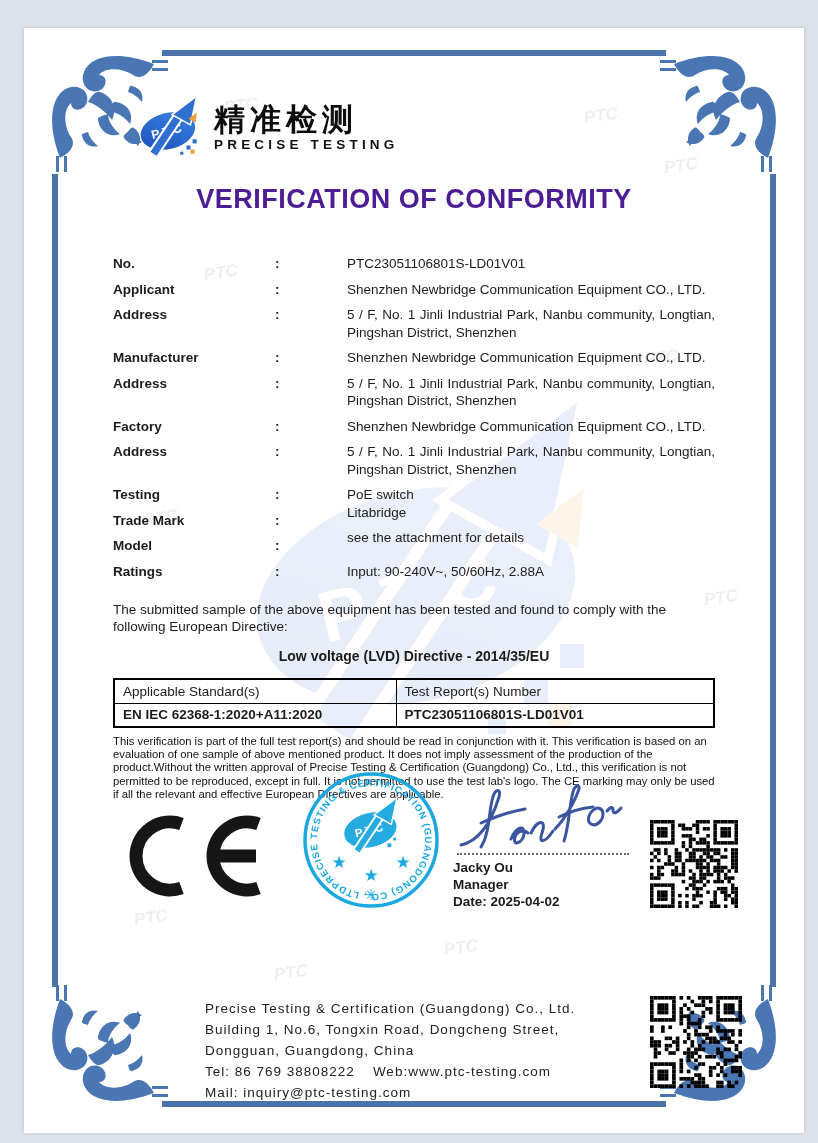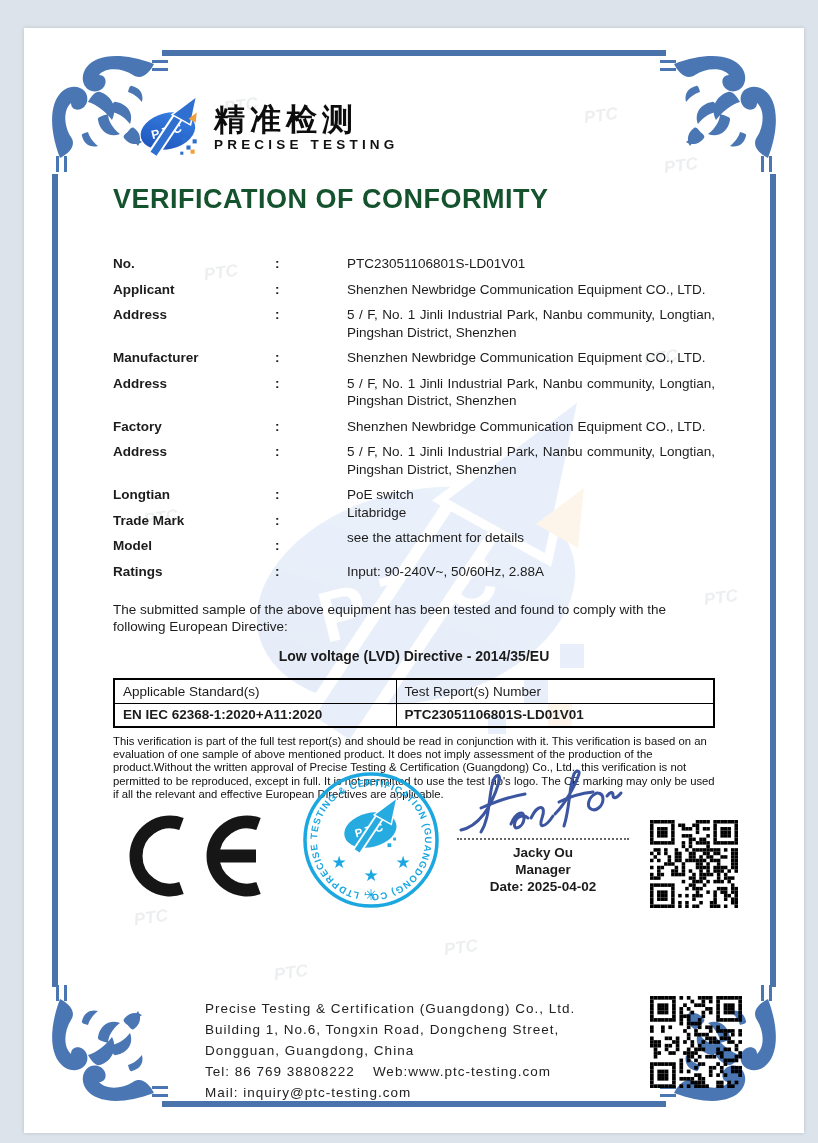--- a/index.html
+++ b/index.html
@@ -30,39 +30,39 @@
   
   .wm { position:absolute; font-size:17px; font-style:italic; font-weight:bold;
         color:#9aa4ac; opacity:.18; transform:rotate(-8deg); pointer-events:none; }
   .wm-logo { position:absolute; left:210px; top:340px; opacity:.10; pointer-events:none; }
   
   .brand { position:absolute; left:112px; top:64px; display:flex; align-items:center; }
   .brand .cn { font-size:31px; font-weight:bold; letter-spacing:5px; color:#0d0d0d; line-height:30px; }
   .brand .en { font-size:13.5px; font-weight:bold; letter-spacing:4.2px; color:#111; margin-top:2px; }
   
   .content { position:absolute; left:89px; width:602px; top:156px; }
-  .title { text-align:left; font-size:27px; font-weight:bold; letter-spacing:.5px; color:#14532d; }
+  .title { text-align:center; font-size:27px; font-weight:bold; letter-spacing:.5px; color:#4c1d95; }
   .fields { margin-top:40px; }
   .frow { display:grid; grid-template-columns:118px 28px 1fr; margin-bottom:8px;
           font-size:13.5px; line-height:17.5px;gap:44px; }
   .frow .lbl { font-weight:bold; }
   .frow .col { font-weight:bold; }
   .frow .val { text-align:justify; }
   .para { font-size:13.5px; line-height:17px; margin-top:21px; }
   .directive { text-align:center; font-size:14px; font-weight:bold; margin:13px 0 14px; }
   .stdtable { width:100%; border-collapse:collapse; margin-top:10px; border:2px solid #000; }
   .stdtable td { border:1.5px solid #000; font-size:13.5px; padding:3px 8px; height:24px; }
   .stdtable tr.vals td { font-weight:bold; }
   .stdtable td:first-child { width:47%; }
   .disclaimer { font-size:11.3px; line-height:13.2px; margin-top:7px; color:#111; }
   
   .sealrow { position:absolute; left:89px; top:740px; width:602px; height:180px; }
   .ce { position:absolute; left:8px; top:42px; }
   .stamp { position:absolute; left:182px; top:-4px; }
-  .sigblock { position:absolute; left:340px; top:0; width:180px; text-align:center; }
+  .sigblock { position:absolute; left:340px; top:15px; width:180px; }
   .sig-svg { display:block; margin:0 auto; }
   .sig-line { border-bottom:2px dotted #666; width:172px; margin:0 auto 4px; }
   .sig-name, .sig-title, .sig-date { font-size:13.5px; font-weight:bold; line-height:17px; }
   .qr1 { position:absolute; left:537px; top:52px; }
   
   .footer { position:absolute; left:181px; top:970px; width:430px; }
   .footer div { font-size:13.5px; line-height:21px; letter-spacing:1px; color:#222; }
   .footer .telweb span { margin-right:18px; }
   .qr2 { position:absolute; left:626px; top:968px; }
   .qr-wrap { position:relative; }
@@ -189,21 +189,21 @@
         <span class="lbl">Factory</span>
         <span class="col">:</span>
         <span class="val">Shenzhen Newbridge Communication Equipment CO., LTD.</span>
       </div>
       <div class="frow">
         <span class="lbl">Address</span>
         <span class="col">:</span>
         <span class="val">5 / F, No. 1 Jinli Industrial Park, Nanbu community, Longtian, Pingshan District, Shenzhen</span>
       </div>
       <div class="frow">
-        <span class="lbl">Longtian</span>
+        <span class="lbl">Testing</span>
         <span class="col">:</span>
         <span class="val">PoE switch</span>
       </div>
       <div class="frow">
         <span class="lbl">Trade Mark</span>
         <span class="col">:</span>
         <span class="val" style="margin-top:-8px">Litabridge</span>
       </div>
       <div class="frow">
         <span class="lbl">Model</span>

